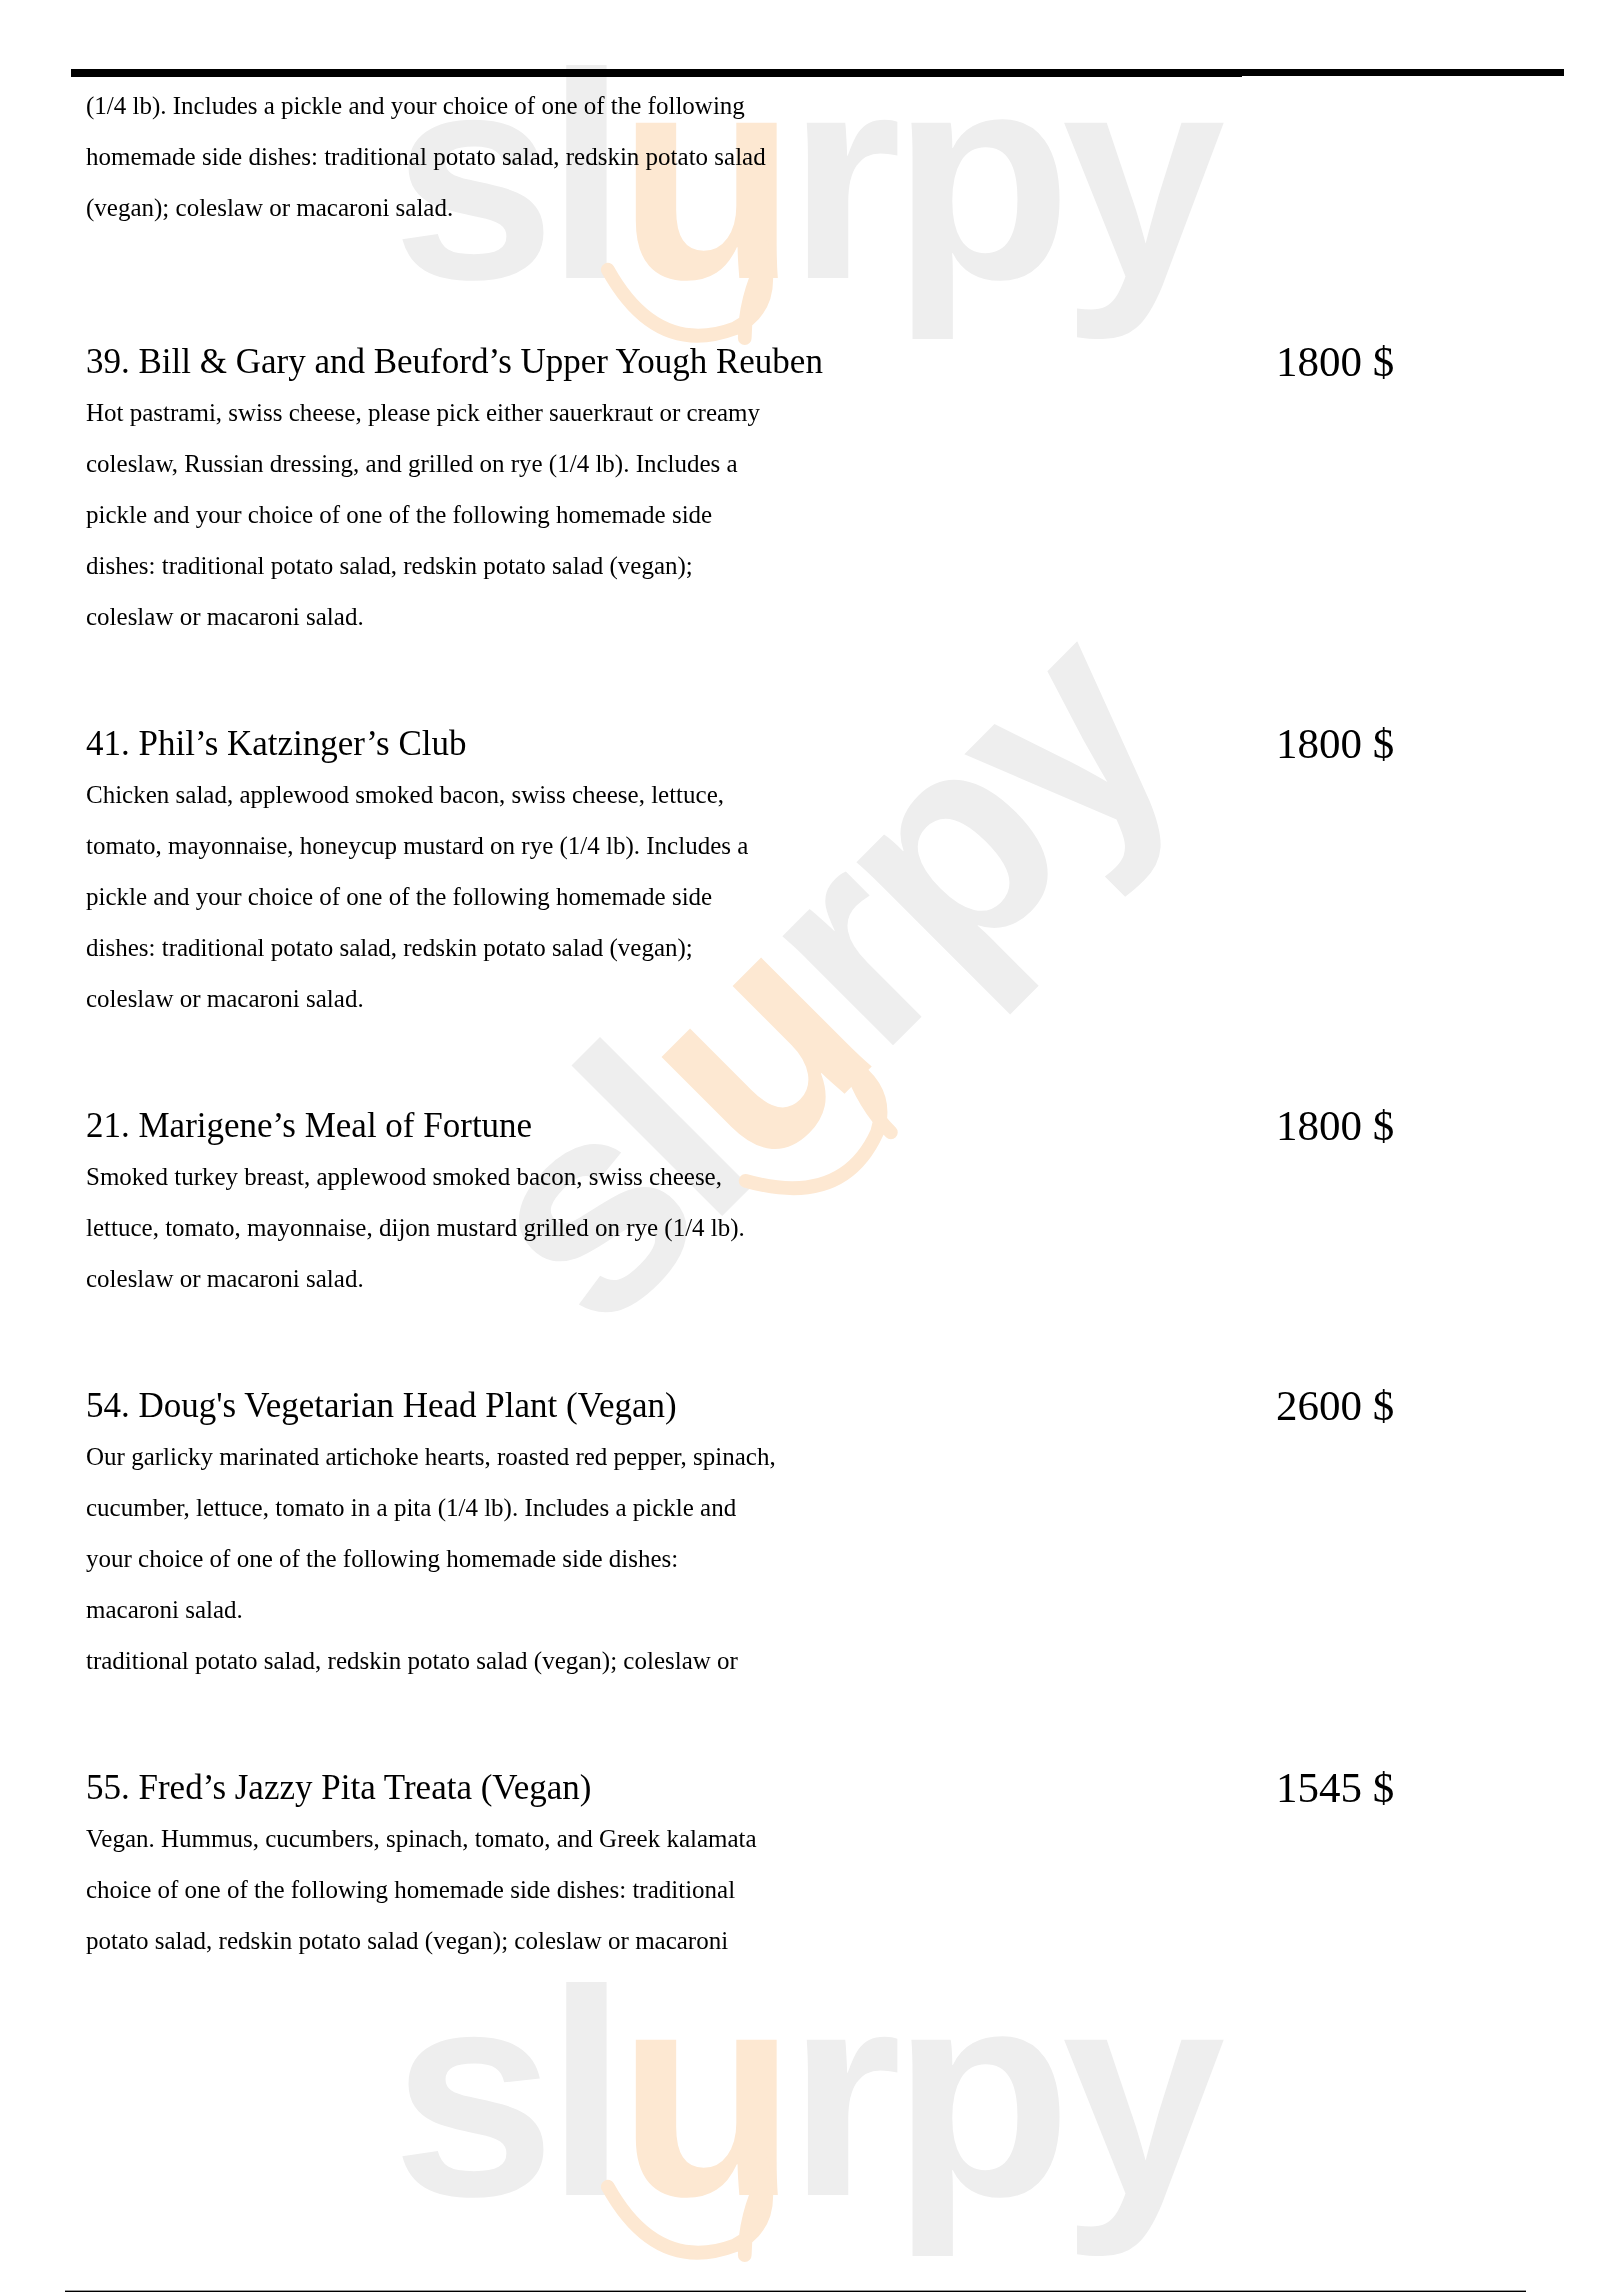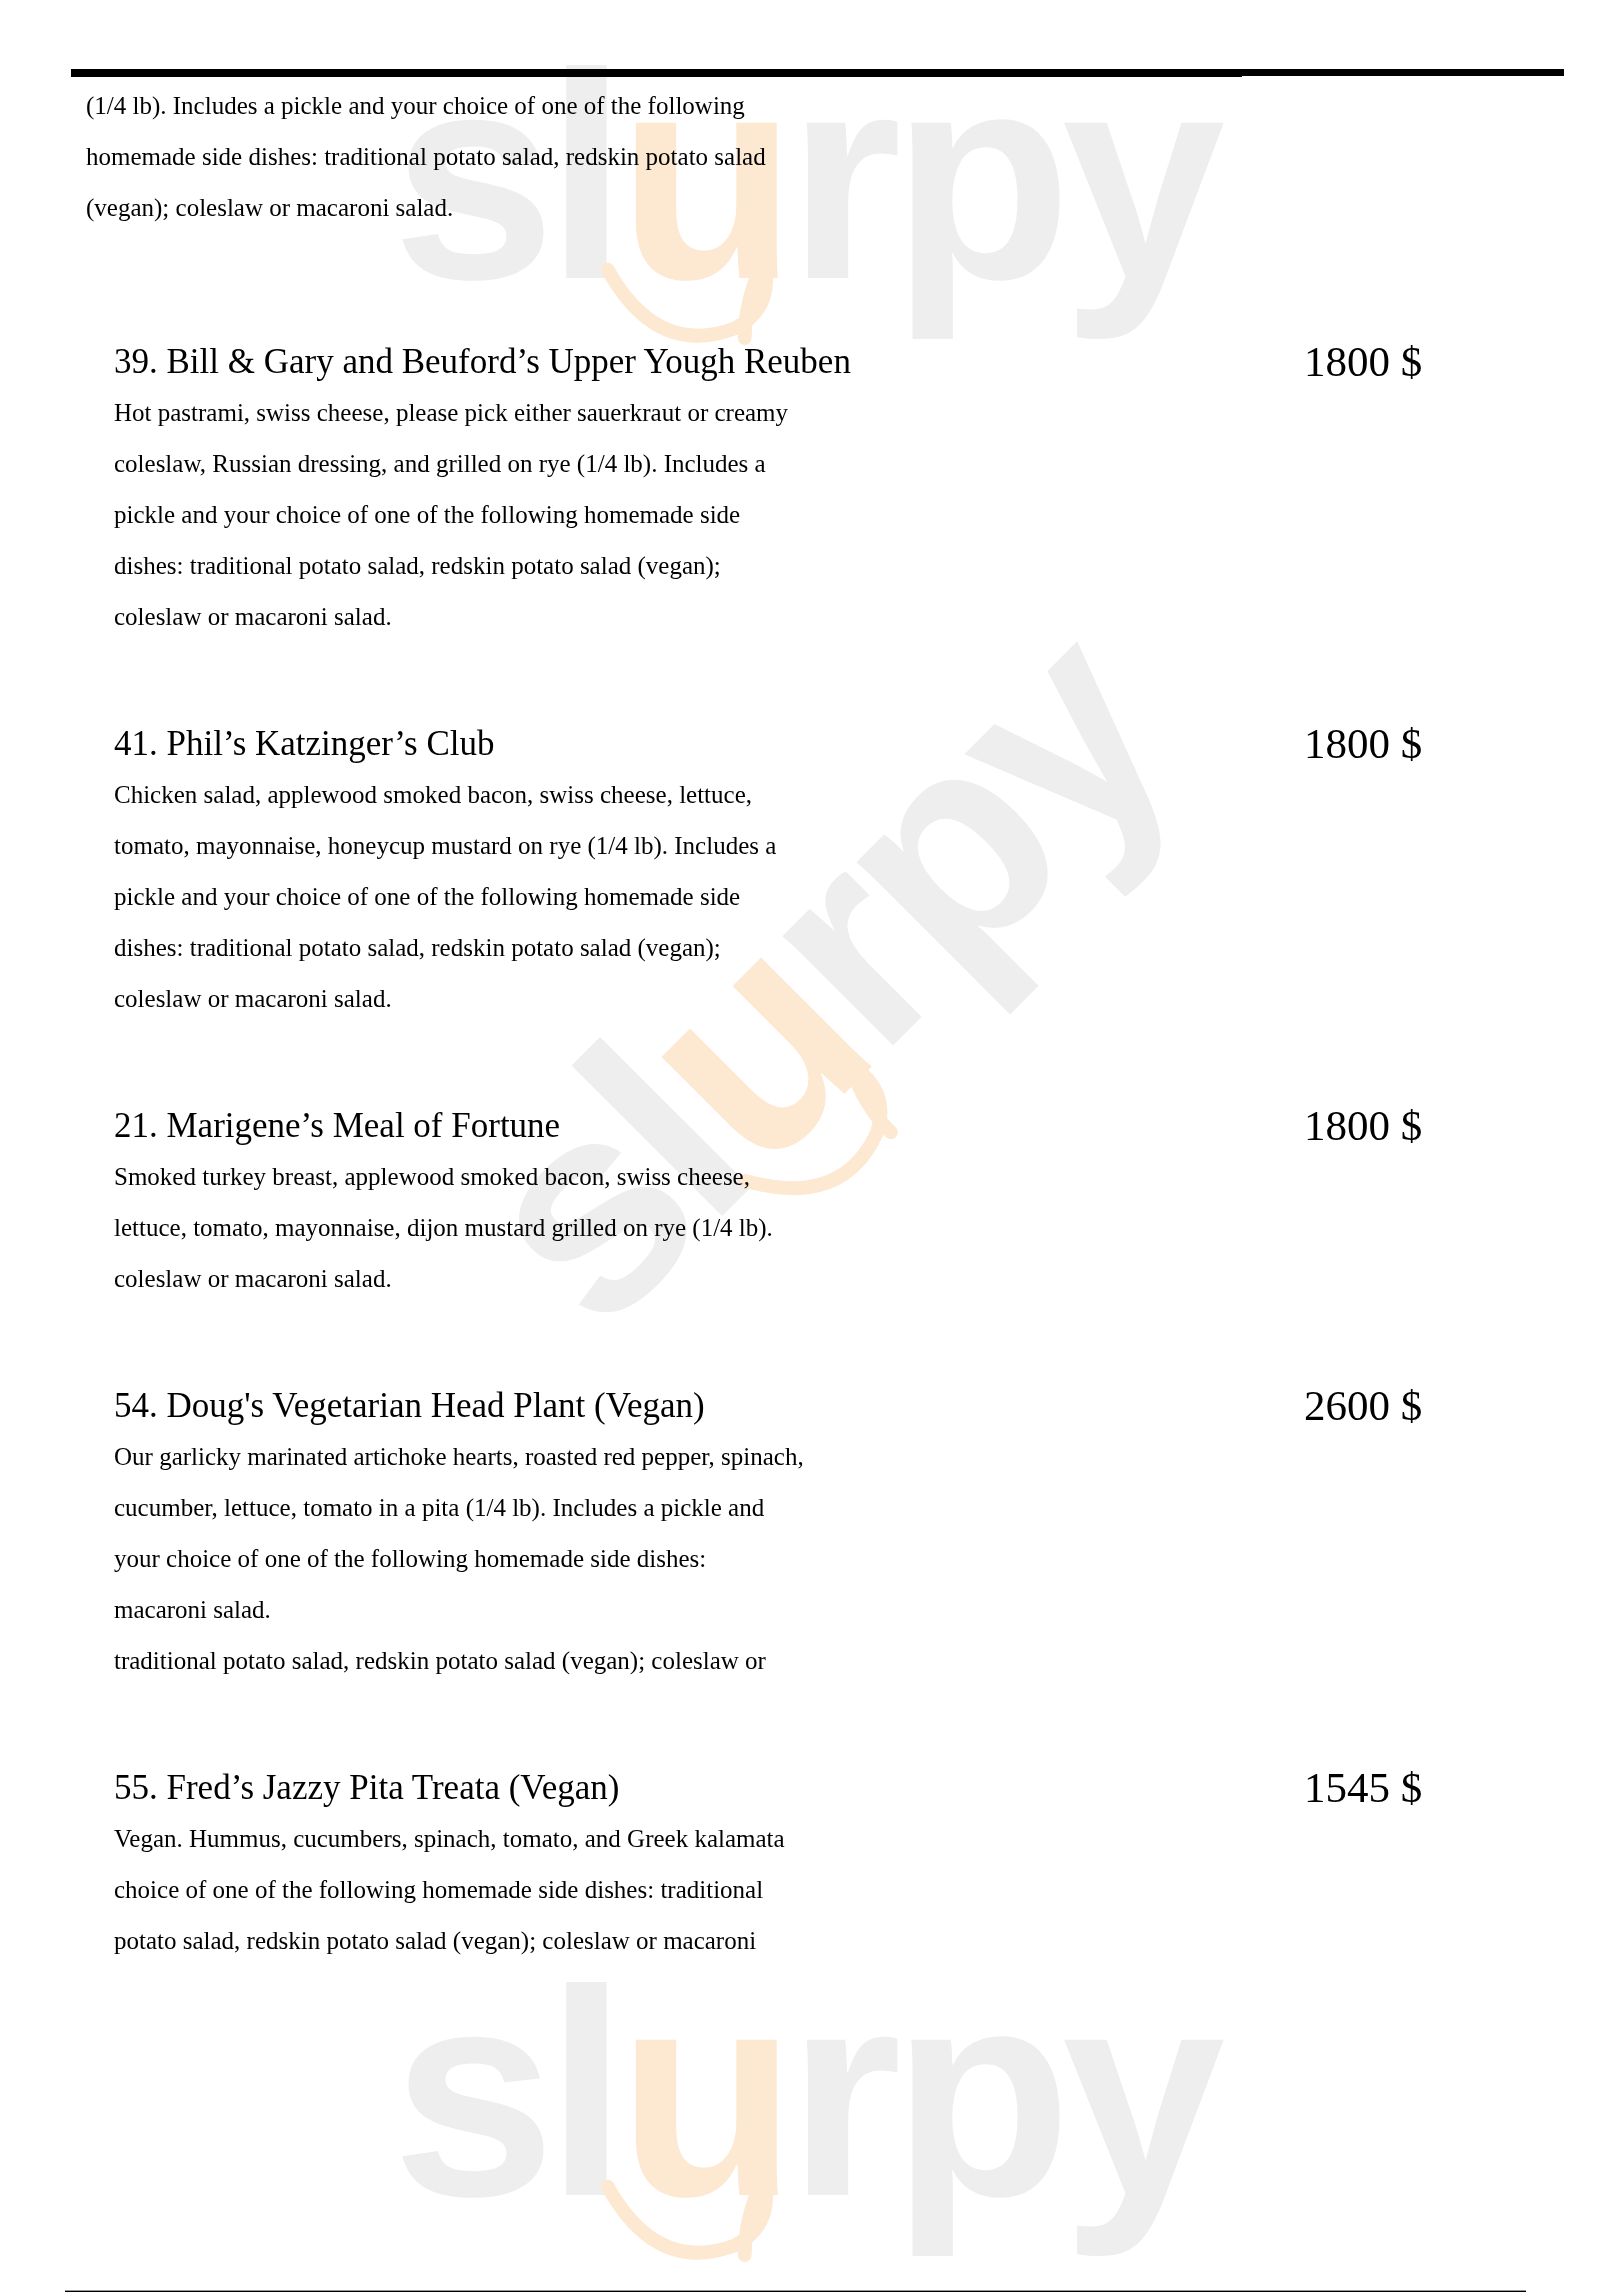--- a/index.html
+++ b/index.html
@@ -81,21 +81,20 @@
       line-height: 51px;
       height: 51px;
       white-space: nowrap;
     }
     .continuation {
       margin-bottom: 0;
     }
     .item {
       position: relative;
       width: 1470px;
-      margin-left: 28px;
     }
     .item-title {
       font-size: 35px;
       line-height: 51px;
       white-space: nowrap;
     }
     .item-price {
       position: absolute;
       left: 1190px;
       top: 0;

